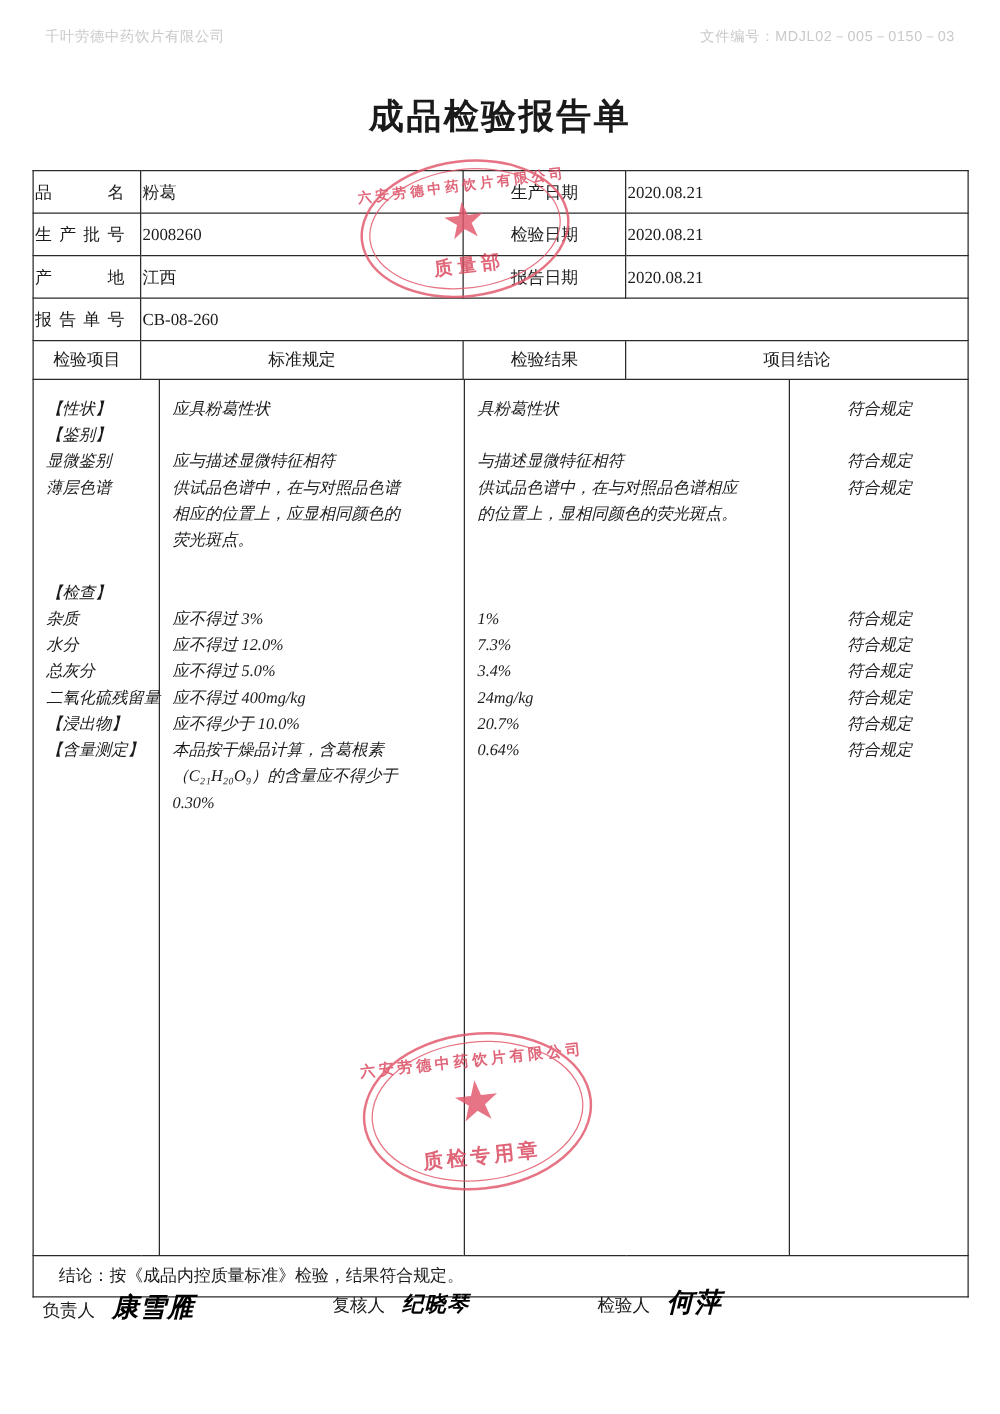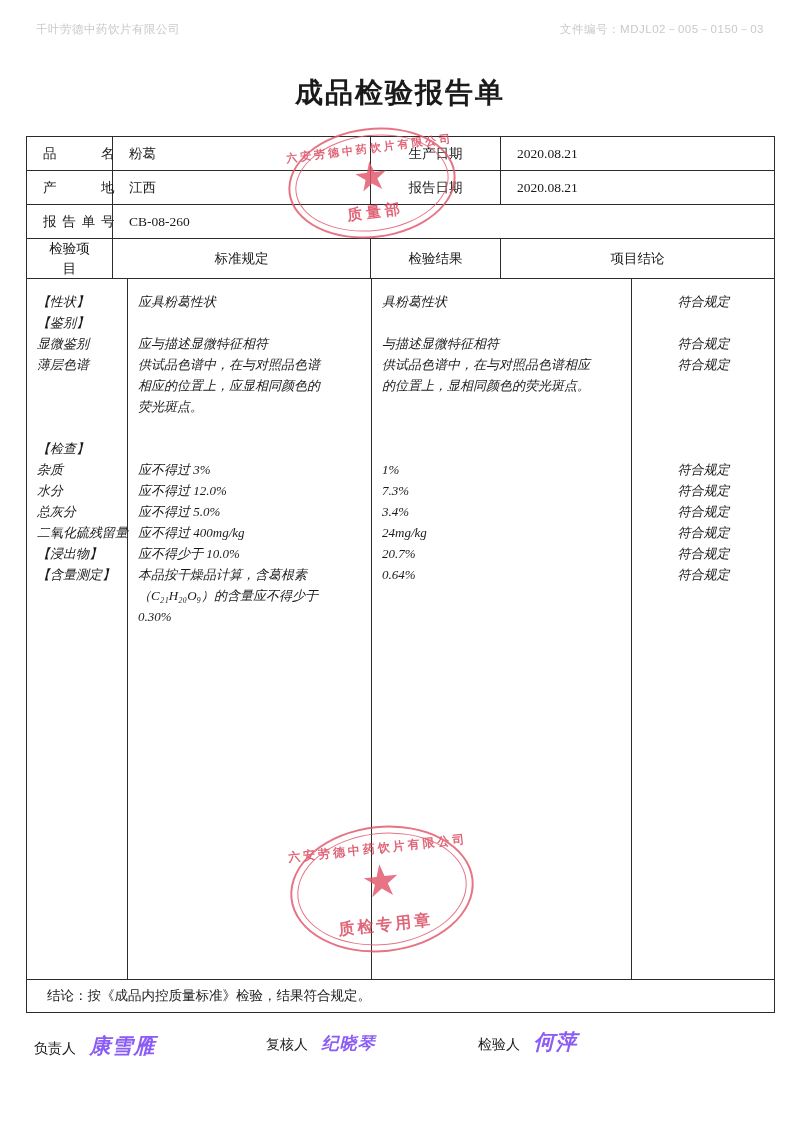--- a/index.html
+++ b/index.html
@@ -61,21 +61,21 @@
     width: 748px;
   }
   table.main {
     border-collapse: collapse;
     width: 748px;
     table-layout: fixed;
   }
   table.main td {
     border: 1px solid #2b2b2b;
     font-size: 13.5px;
-    padding: 0 16px;
+    padding: 0 1px;
     vertical-align: middle;
     line-height: 1.45;
   }
   .lbl {
     width: 86px;
     text-align: left;
     letter-spacing: 0.5px;
     white-space: nowrap;
   }
   .lbl-sp {
@@ -148,21 +148,21 @@
     height: 56px;
   }
   .sig {
     position: absolute;
     font-size: 14px;
     white-space: nowrap;
   }
   .sig .nm {
     font-family: Liberation Sans, sans-serif;
     font-size: 21px;
-    color: #8b5cf6;
+    color: #000000;
     margin-left: 10px;
     font-weight: bold;
     font-style: italic;
     letter-spacing: 1px;
   }
   .sig .nm.small { font-size: 17px; }
   .sig1 { left: 8px;   top: 10px; }
   .sig2 { left: 240px; top: 10px; }
   .sig3 { left: 452px; top: 6px; }
 
@@ -259,20 +259,26 @@
           <col style="width:274px">
       </colgroup>
       <tbody>
         <tr class="r-h">
           <td class="lbl"><span class="lbl-sp">品　名</span></td>
           <td class="v1">粉葛</td>
           <td class="d-lbl">生产日期</td>
           <td class="d-val">2020.08.21</td>
         </tr>
         <tr class="r-h">
+          <td class="lbl"><span class="lbl-sp">生产批号</span></td>
+          <td class="v1">2008260</td>
+          <td class="d-lbl">检验日期</td>
+          <td class="d-val">2020.08.21</td>
+        </tr>
+        <tr class="r-h">
           <td class="lbl"><span class="lbl-sp">产　地</span></td>
           <td class="v1">江西</td>
           <td class="d-lbl">报告日期</td>
           <td class="d-val">2020.08.21</td>
         </tr>
         <tr class="r-h">
           <td class="lbl"><span class="lbl-sp">报告单号</span></td>
           <td colspan="3">CB-08-260</td>
         </tr>
 

